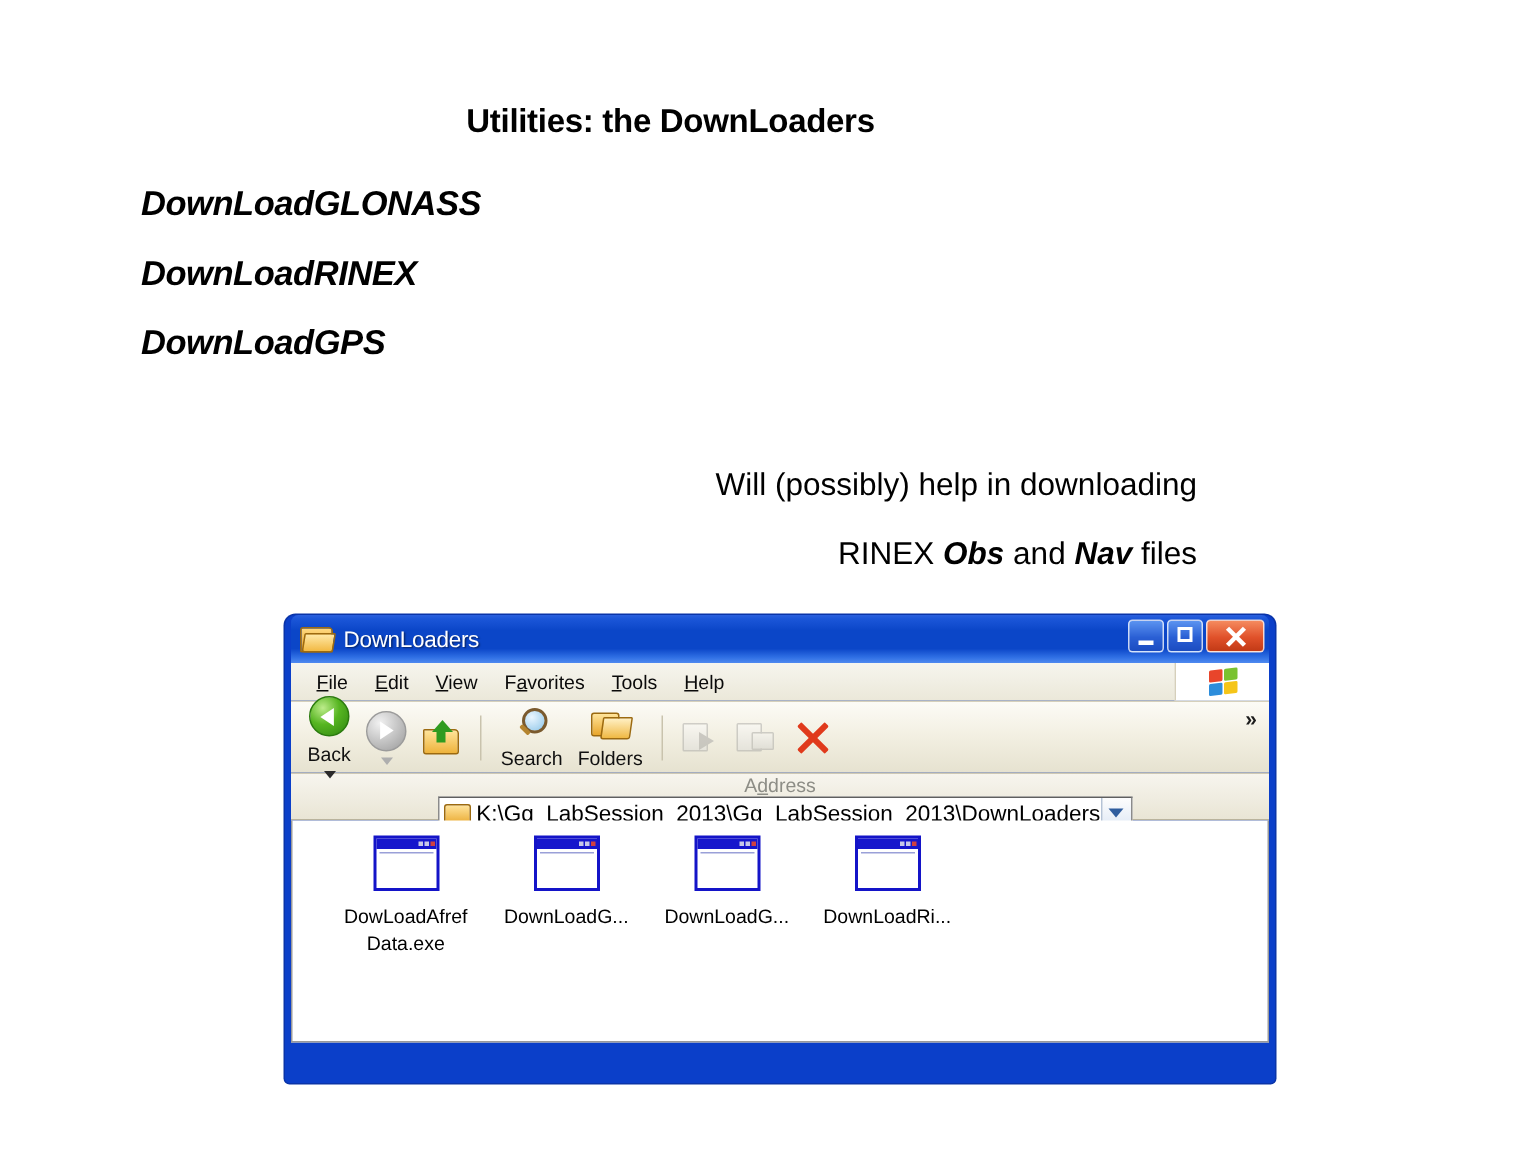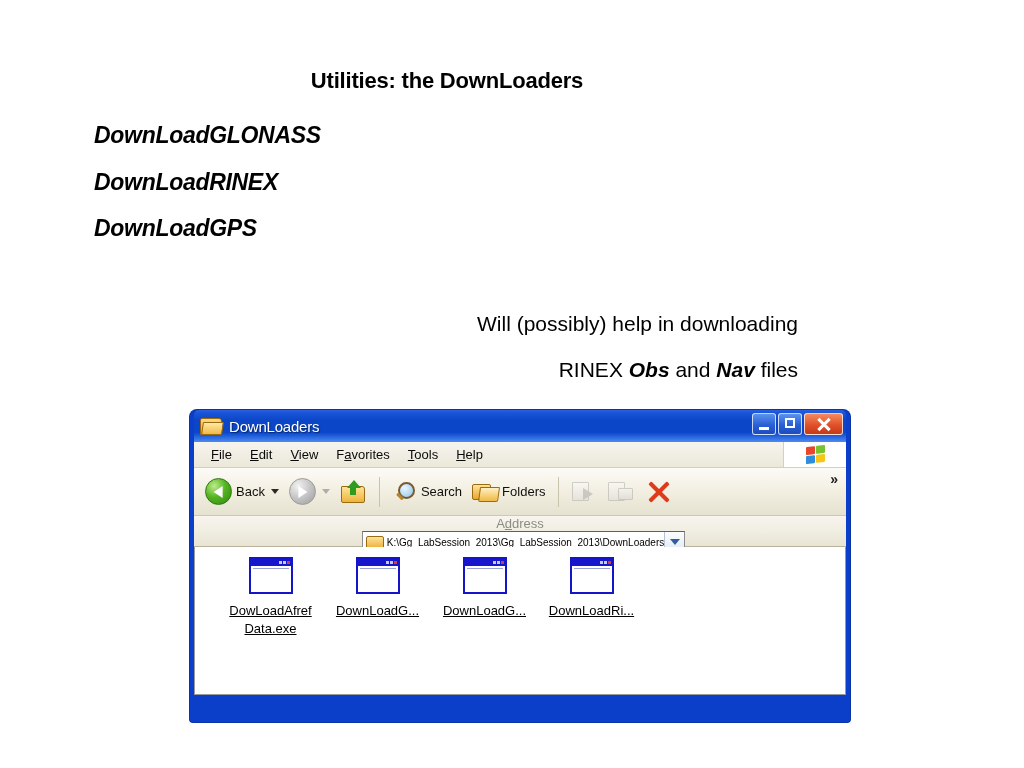--- a/index.html
+++ b/index.html
@@ -219,20 +219,21 @@
     padding-left: 6px;
   }
   .tb-btn {
     display: flex;
     align-items: center;
     gap: 4px;
     padding: 2px 5px;
     white-space: nowrap;
     font-size: 13px;
     color: #101010;
+    flex-direction: column;
   }
   .tb-sep {
     width: 1px;
     height: 30px;
     background: #c9c3ad;
     margin: 0 8px;
   }
   .circle-btn {
     width: 27px; height: 27px;
     border-radius: 50%;
@@ -416,21 +417,21 @@
     flex: 0 0 auto; margin-right: 4px;
   }
   .addr-folder .b {
     position: absolute; left: 0; top: 0;
     width: 16px; height: 12px;
     background: linear-gradient(to bottom, #ffe39a, #eaab33);
     border: 1px solid #9c6a10;
     border-radius: 2px 2px 1px 1px;
   }
   .addr-text {
-    font-size: 10px;
+    font-size: 15px;
     color: #000000;
     white-space: nowrap;
     overflow: hidden;
     flex: 1 1 auto;
   }
   .addr-drop {
     width: 19px;
     height: 20px;
     background: linear-gradient(to bottom, #fdfdfd, #dfe8f5);
     border-left: 1px solid #b5c3d6;
@@ -482,21 +483,20 @@
     height: 148px;
     border: 1px solid #9a9a9a;
     border-top: none;
     box-sizing: border-box;
     position: relative;
     overflow: hidden;
   }
   .icon-grid {
     display: flex;
     padding: 10px 17px 0 22px;
-    text-decoration: underline;
   }
   .file-cell {
     width: 107px;
     display: flex;
     flex-direction: column;
     align-items: center;
   }
   .exe-icon {
     width: 44px;
     height: 37px;

